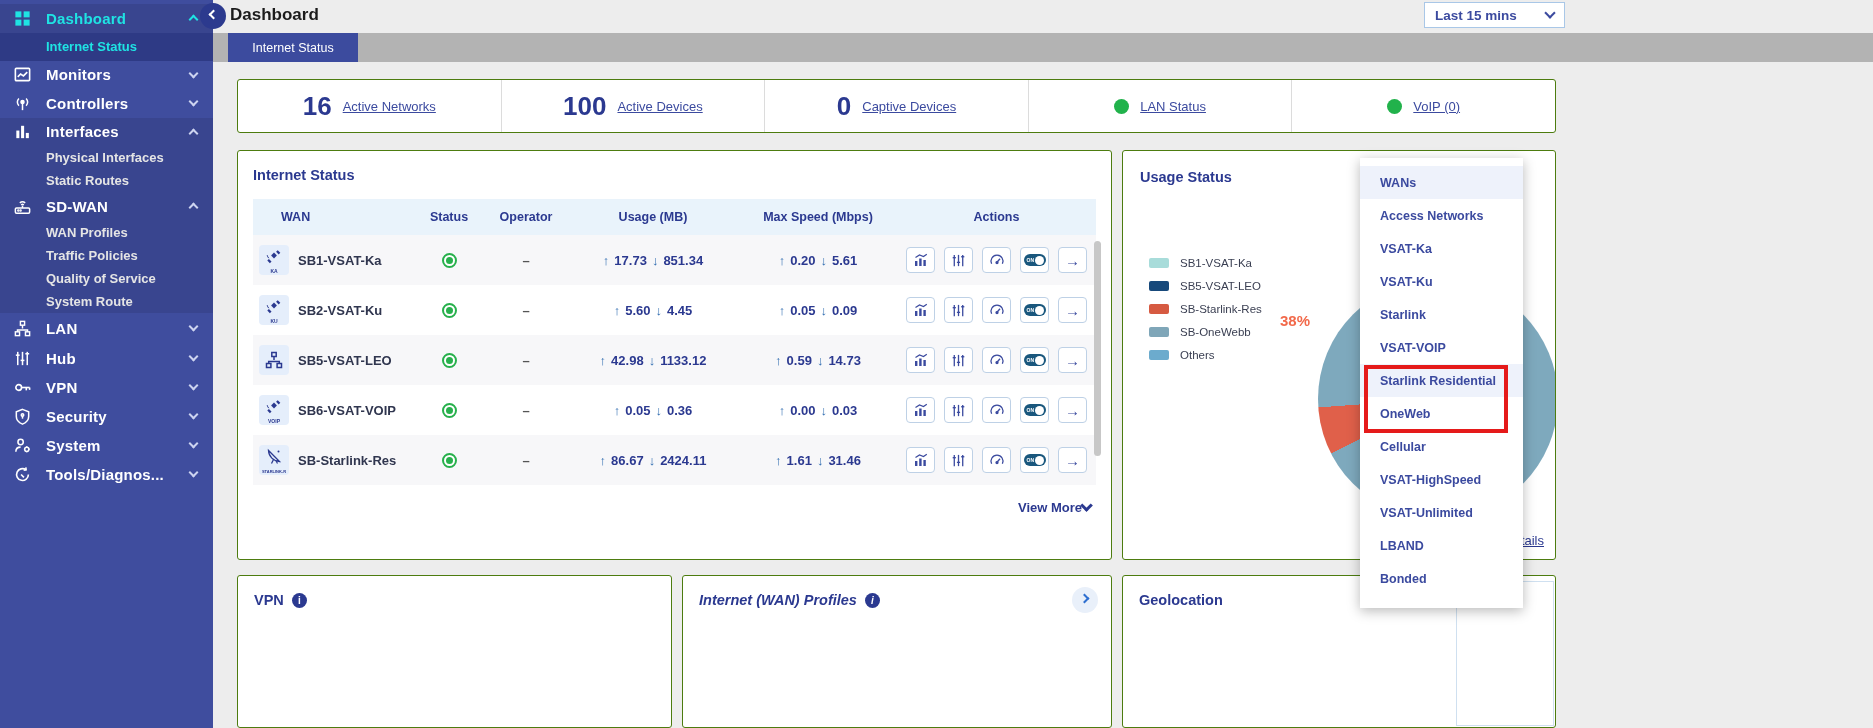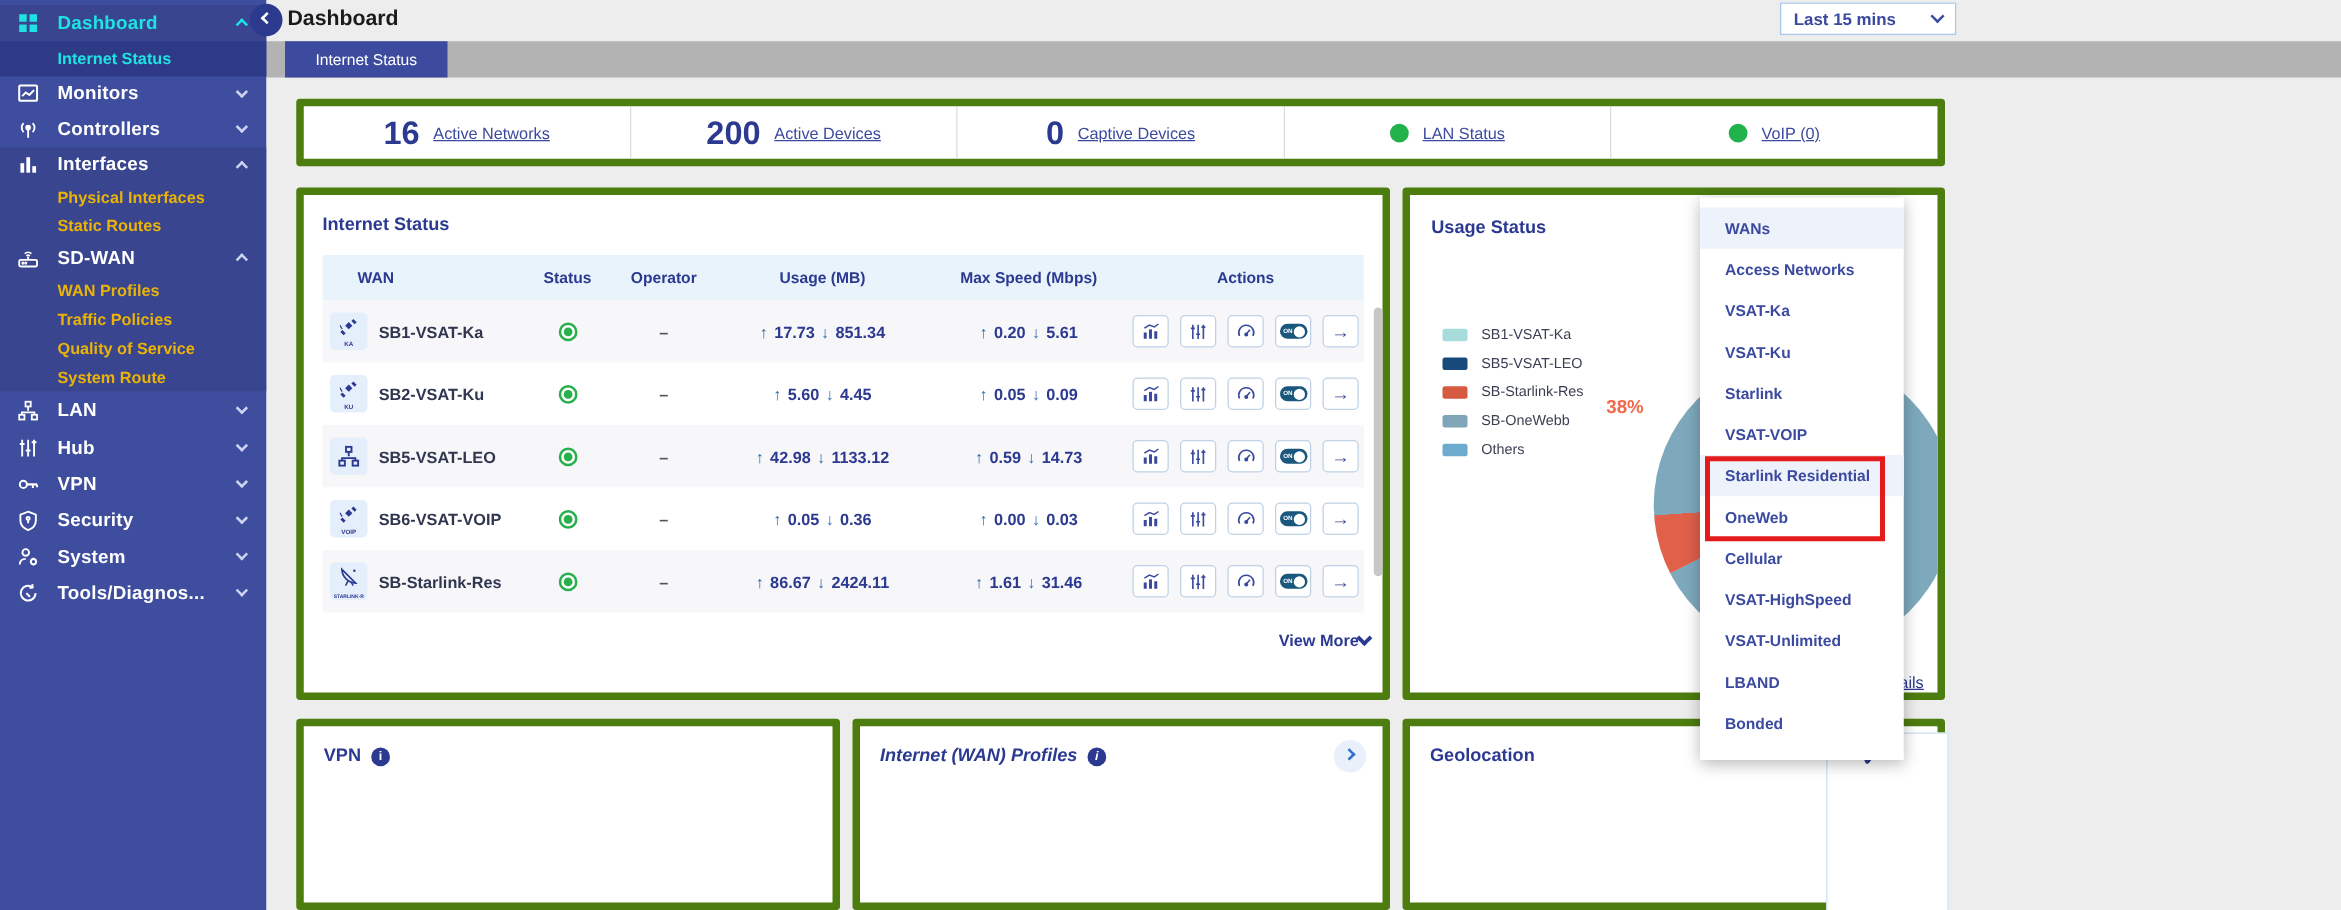--- a/index.html
+++ b/index.html
@@ -6,41 +6,41 @@
   html,body { width:1873px; height:728px; overflow:hidden; }
   body { font-family:"Liberation Sans", sans-serif; background:#ededed; position:relative; }
 
   
   .sidebar { position:absolute; left:0; top:0; width:213px; height:728px; background:#3f4d9e; padding-top:4px; z-index:5; }
   .grp-exp { background:#39458f; }
   .side-item { position:relative; display:flex; align-items:center; height:28.5px; padding-left:11px; color:#fff; cursor:pointer; }
   .sicon { width:22px; height:20px; display:flex; align-items:center; justify-content:center; flex:none; }
   .slabel { margin-left:13px; font-size:15px; font-weight:bold; letter-spacing:.2px; }
   .side-item.active { color:#1fe3e3; }
-  .side-sub { position:relative; display:flex; align-items:center; height:23px; padding-left:46px; color:#eab308; font-size:13px; font-weight:bold; cursor:pointer; }
+  .side-sub { position:relative; display:flex; align-items:center; height:23px; padding-left:46px; color:#e5e5e5; font-size:13px; font-weight:bold; cursor:pointer; }
   .side-sub.active { background:#2e3a85; color:#1fe3e3; height:28px; }
   .chev { position:absolute; right:16px; width:7px; height:7px; border-right:2px solid #cdd4f0; border-bottom:2px solid #cdd4f0; }
   .chev.down { transform:rotate(45deg); margin-top:-3px; }
   .chev.up { transform:rotate(-135deg); margin-top:3px; }
   .side-item.active .chev { border-color:#1fe3e3; }
 
   
   .topbar { position:absolute; left:213px; top:0; right:0; height:33px; background:#ededed; }
   .collapse-btn { position:absolute; left:-13px; top:3px; width:26px; height:26px; border-radius:50%; background:#2c3a8e; z-index:6; cursor:pointer; }
   .collapse-btn i { position:absolute; left:10px; top:8px; width:7px; height:7px; border-left:2.5px solid #fff; border-bottom:2.5px solid #fff; transform:rotate(45deg); }
   .page-title { position:absolute; left:17px; top:5px; font-size:17px; font-weight:bold; color:#1b1b1b; }
   .timeselect { position:absolute; right:308px; top:2px; width:141px; height:26px; background:#fff; border:1px solid #a9c7e7; display:flex; align-items:center; padding:0 10px; cursor:pointer; }
   .timeselect b { font-size:13.5px; color:#3b4a9f; }
   .timeselect .chev2 { margin-left:auto; width:8px; height:8px; border-right:2.5px solid #3b4a9f; border-bottom:2.5px solid #3b4a9f; transform:rotate(45deg); margin-top:-4px; }
 
   .tabstrip { position:absolute; left:213px; top:33px; right:0; height:29px; background:#b3b3b3; }
   .tab-active { margin-left:15px; width:130px; height:29px; background:#3c4b9e; color:#fff; font-size:12.5px; display:flex; align-items:center; justify-content:center; cursor:pointer; }
 
   
-  .card { position:absolute; background:#fff; border:6px solid #4d7c0f; border-radius:3px; }
+  .card { position:absolute; background:#fff; border:1px solid #4d7c0f; border-radius:3px; }
   .ptitle { font-size:14.5px; font-weight:bold; color:#2b3990; }
 
   
   .statsbar { left:237px; top:79px; width:1319px; height:54px; display:flex; align-items:stretch; }
   .stat { flex:1; display:flex; align-items:center; justify-content:center; gap:11px; border-right:1px solid #dcdcdc; }
   .stat:last-child { border-right:none; }
   .stat-value { font-size:26px; font-weight:bold; color:#2b3990; }
   .stat-label { font-size:13px; color:#3b4a9f; text-decoration:underline; cursor:pointer; }
   .dot { width:15px; height:15px; border-radius:50%; flex:none; }
 
@@ -289,21 +289,21 @@
 <div class="tabstrip">
   <div class="tab-active">Internet Status</div>
 </div>
 
 <div class="card statsbar">
   <div class="stat">
     <span class="stat-value">16</span>
     <span class="stat-label">Active Networks</span>
   </div>
   <div class="stat">
-    <span class="stat-value">200</span>
+    <span class="stat-value">100</span>
     <span class="stat-label">Active Devices</span>
   </div>
   <div class="stat">
     <span class="stat-value">0</span>
     <span class="stat-label">Captive Devices</span>
   </div>
   <div class="stat">
     <span class="dot" style="background: rgb(33, 178, 75);"></span>
     <span class="stat-label">LAN Status</span>
   </div>

